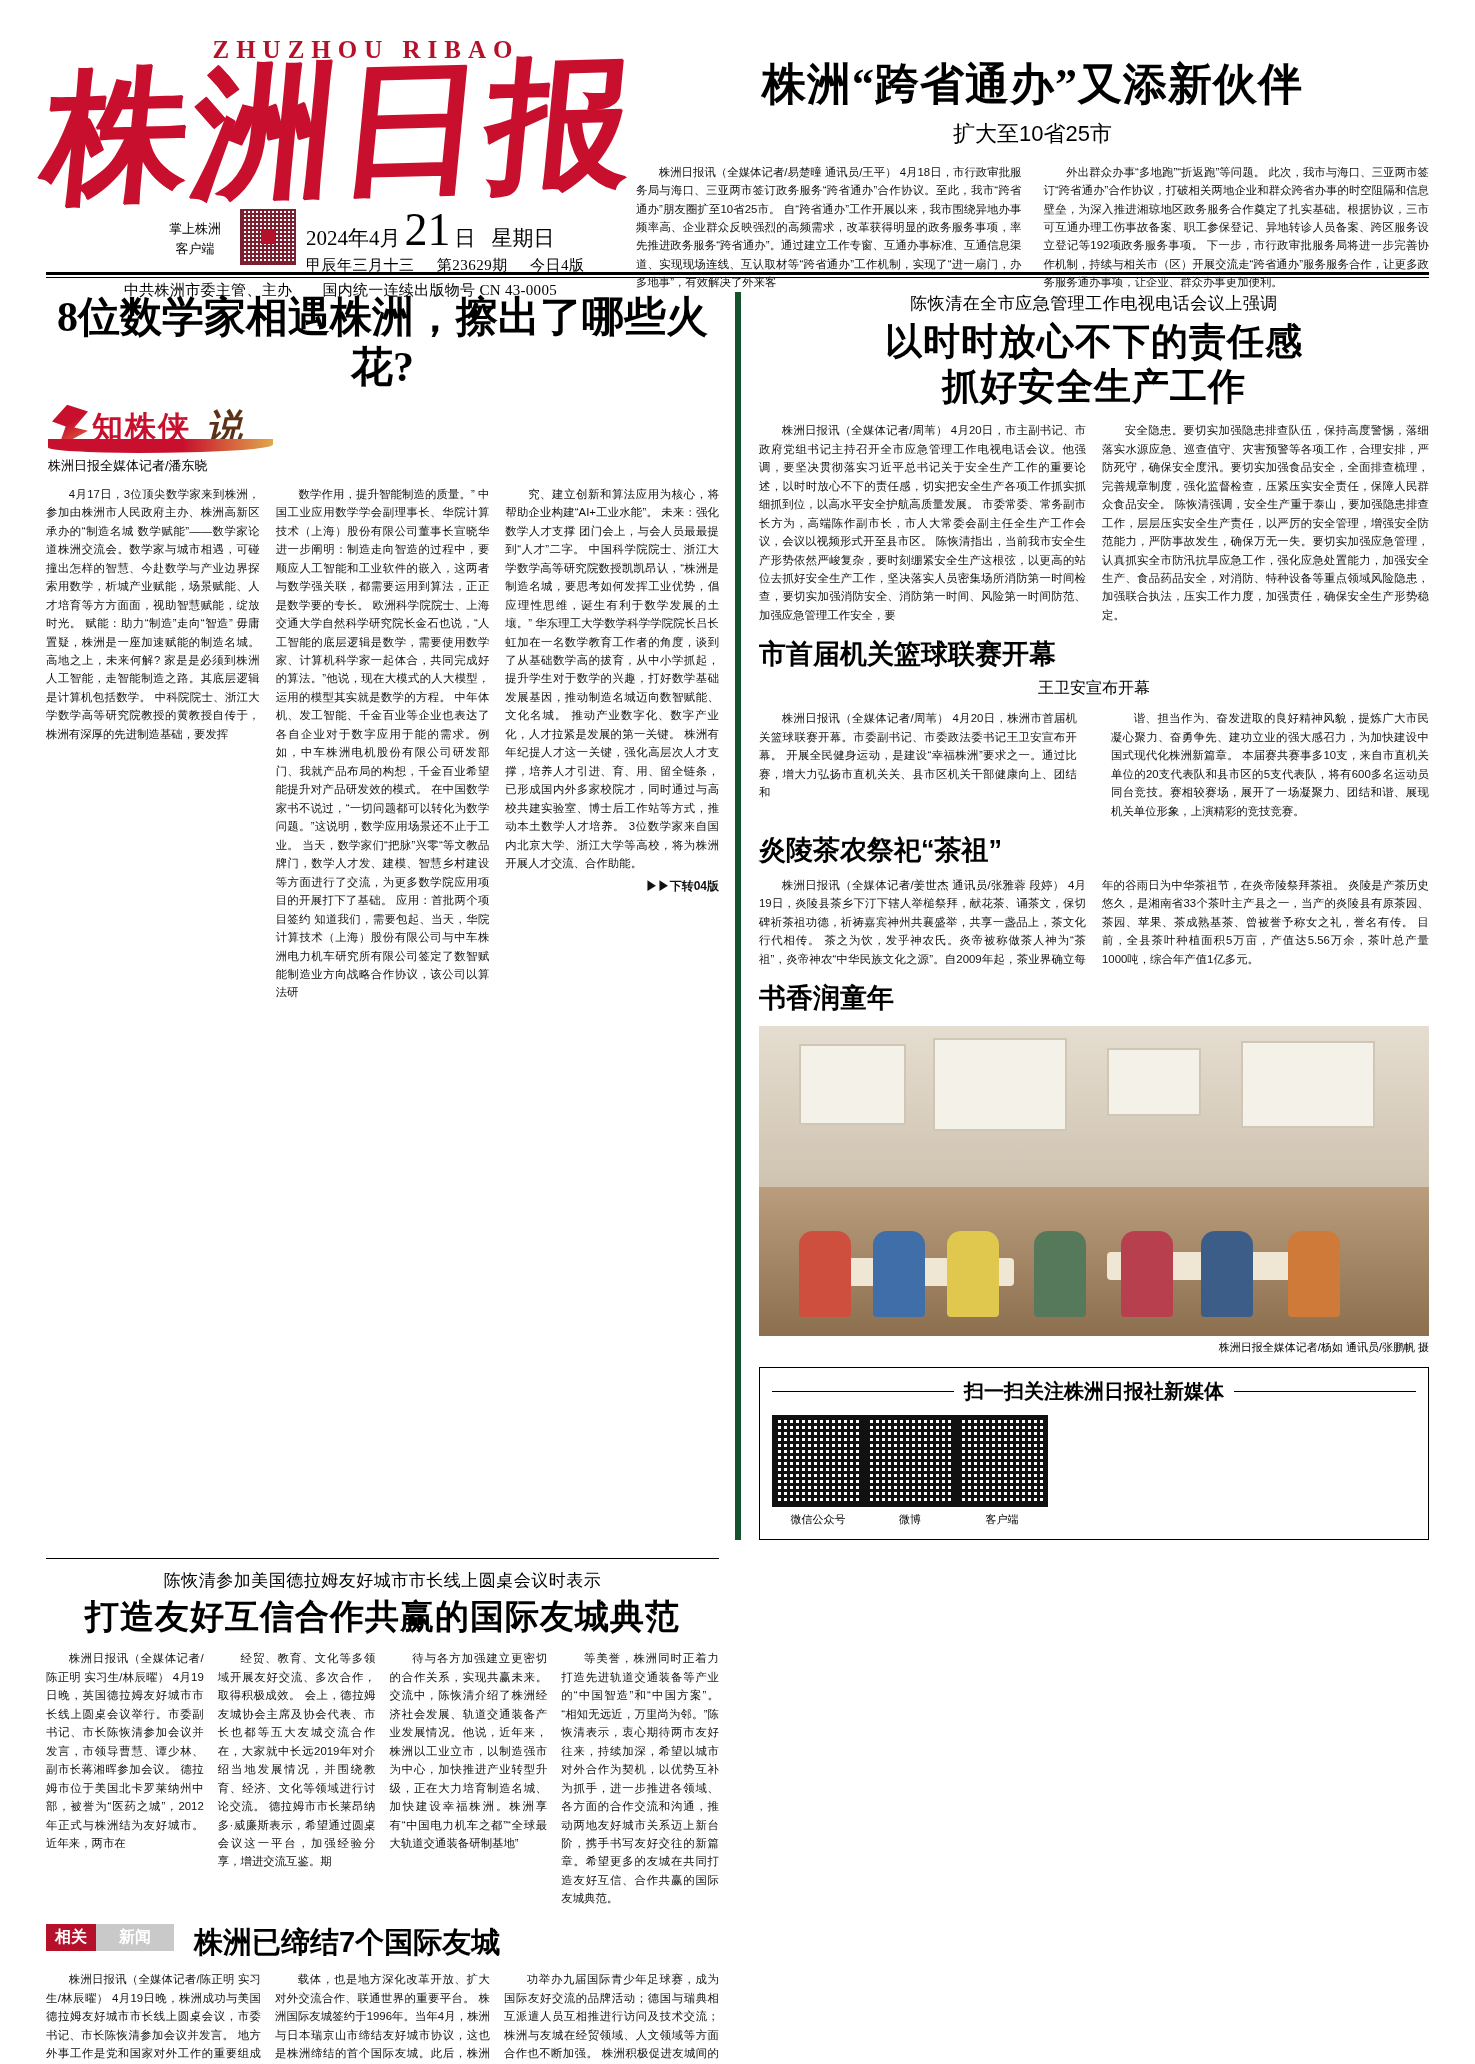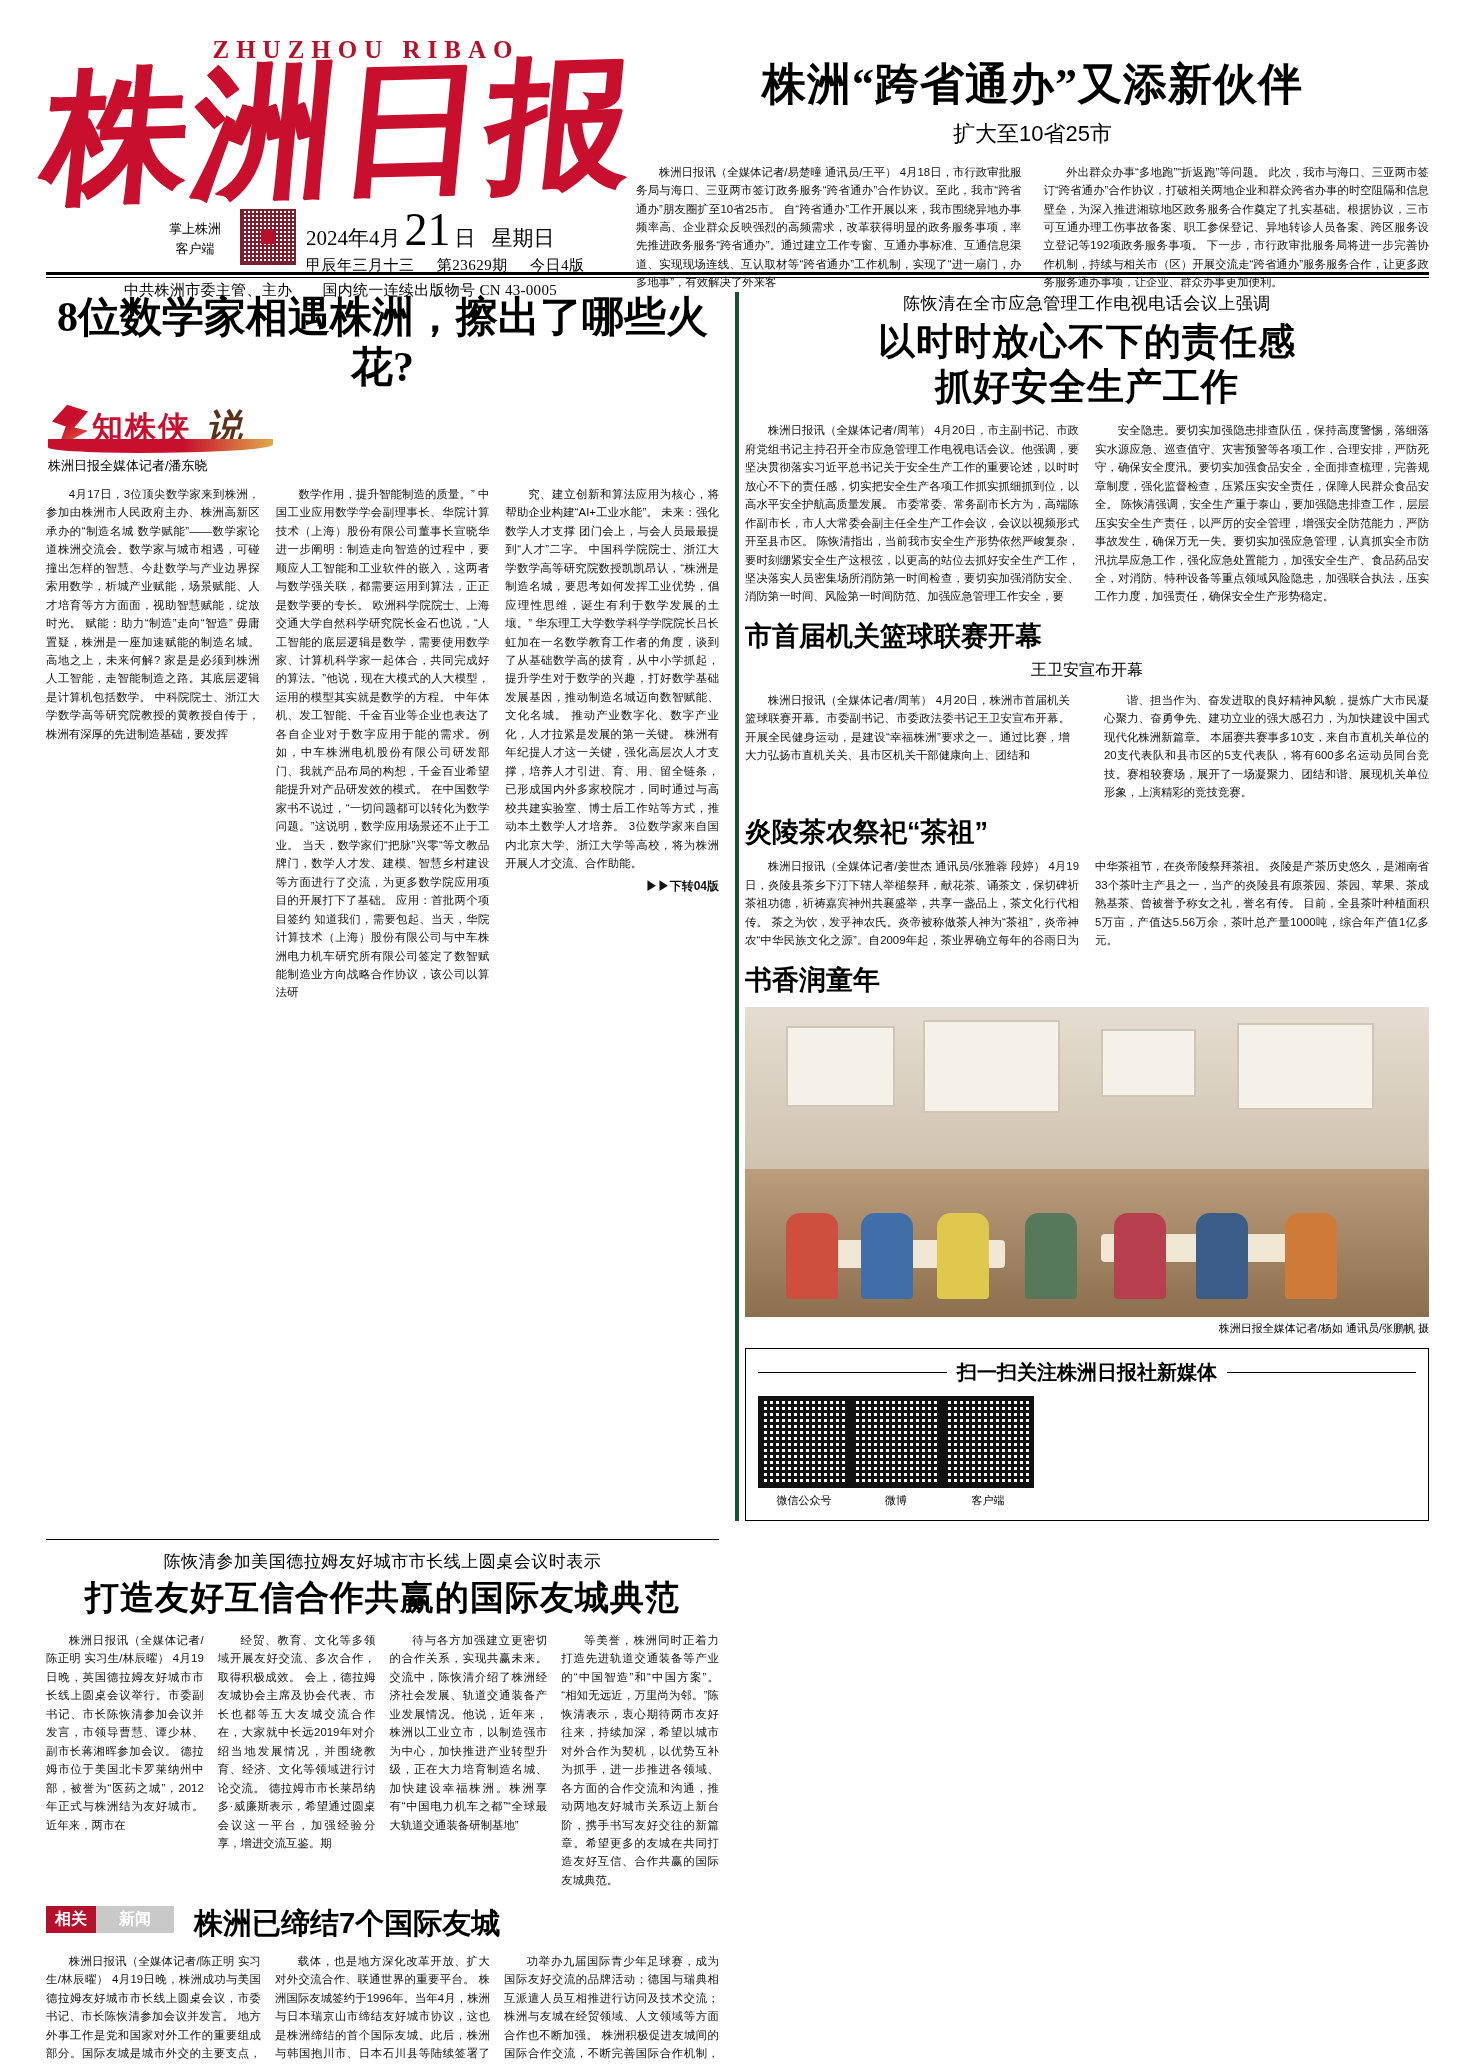--- a/index.html
+++ b/index.html
@@ -65,21 +65,21 @@
     font-family: "Liberation Sans","DejaVu Sans",sans-serif;
     text-justify: inter-ideograph; color:#111;
   }
   .body-txt p { margin: 0; text-indent: 2em; }
   .rule-thick { border-top: 3px solid #000; margin: 10px 0 0 0; }
   .rule-thin { border-top: 1px solid #000; margin: 2px 0 0 0; }
 
   
   .sec2 { display: flex; margin-top: 14px; }
   .sec2-left { width: 690px; padding-right: 16px; }
-  .sec2-right { width: 695px; padding-left: 6px; border-left: 4px solid #14532d; }
+  .sec2-right { width: 695px; padding-left: 18px; border-left: 6px solid #14532d; }
 
   .hl-mega {
     font-size: 42px; font-weight: 700; letter-spacing: 0px; line-height:1.2;
     font-family: "Liberation Serif","DejaVu Serif",serif; text-align:center;
     margin-bottom: 12px;
   }
   .zhi-logo-row { display:flex; align-items:center; gap:10px; margin: 6px 0 2px 2px; }
   .zhi-logo {
     position: relative; width: 232px; height: 46px;
   }

